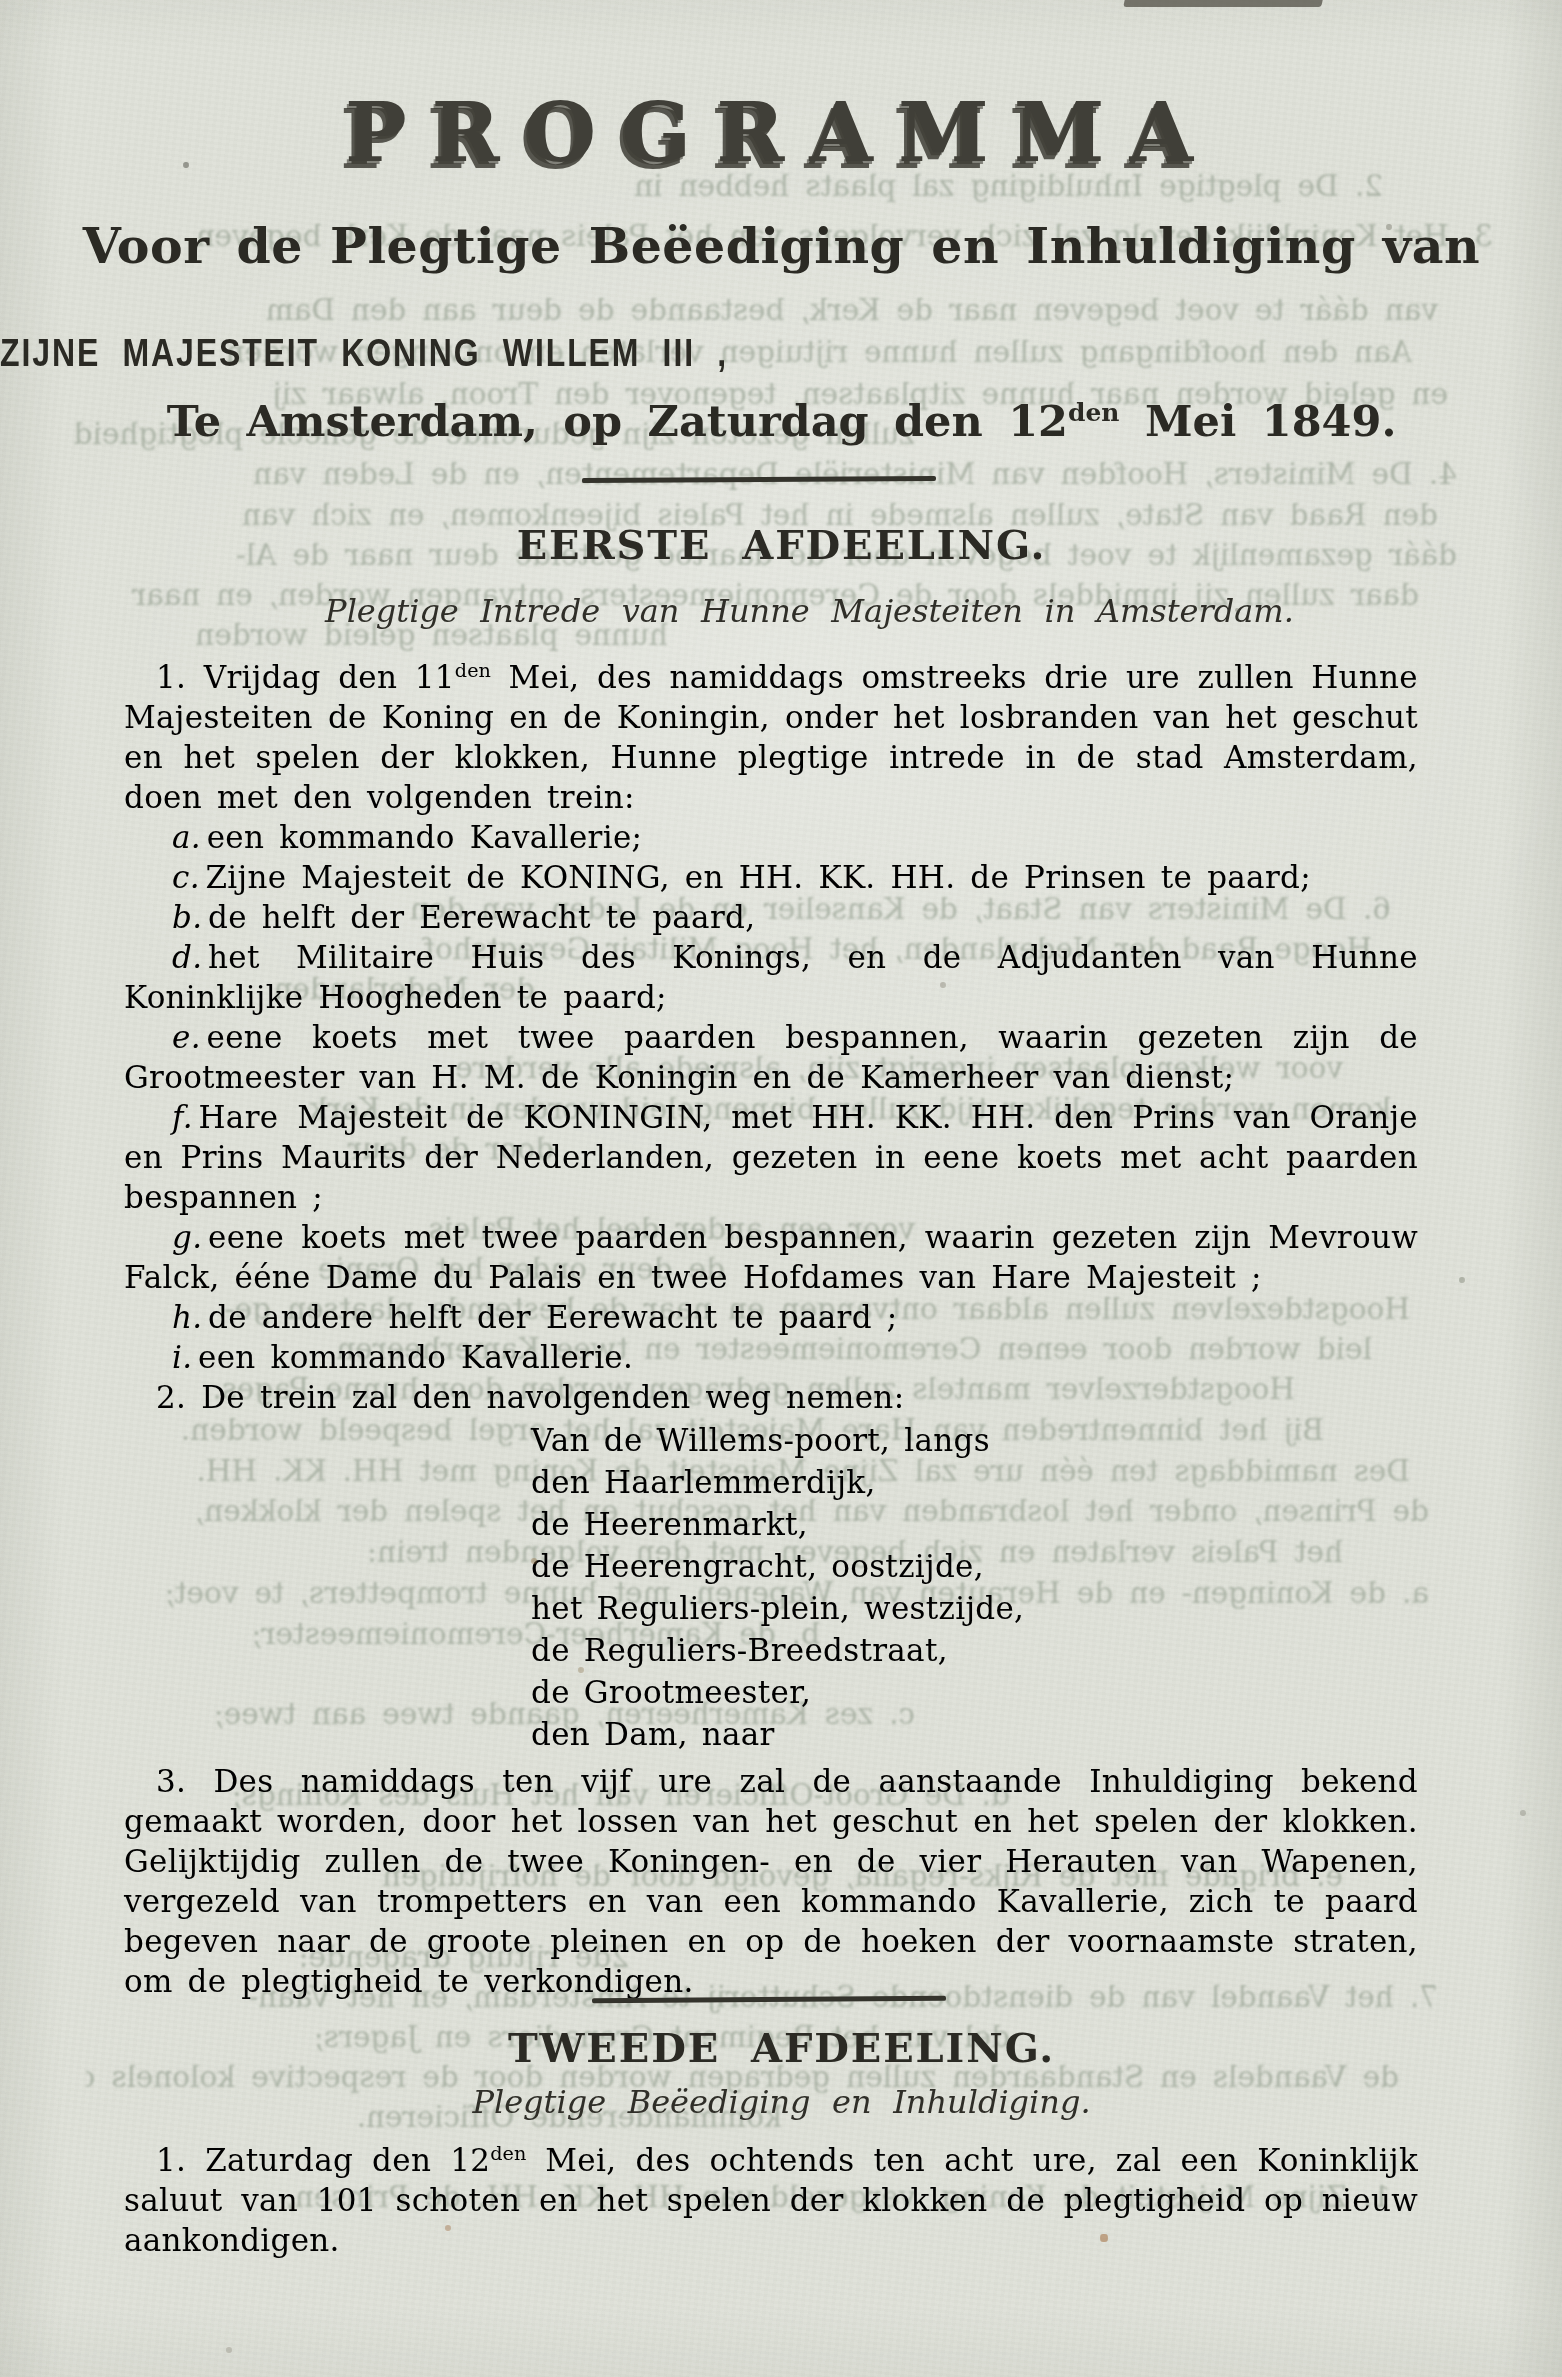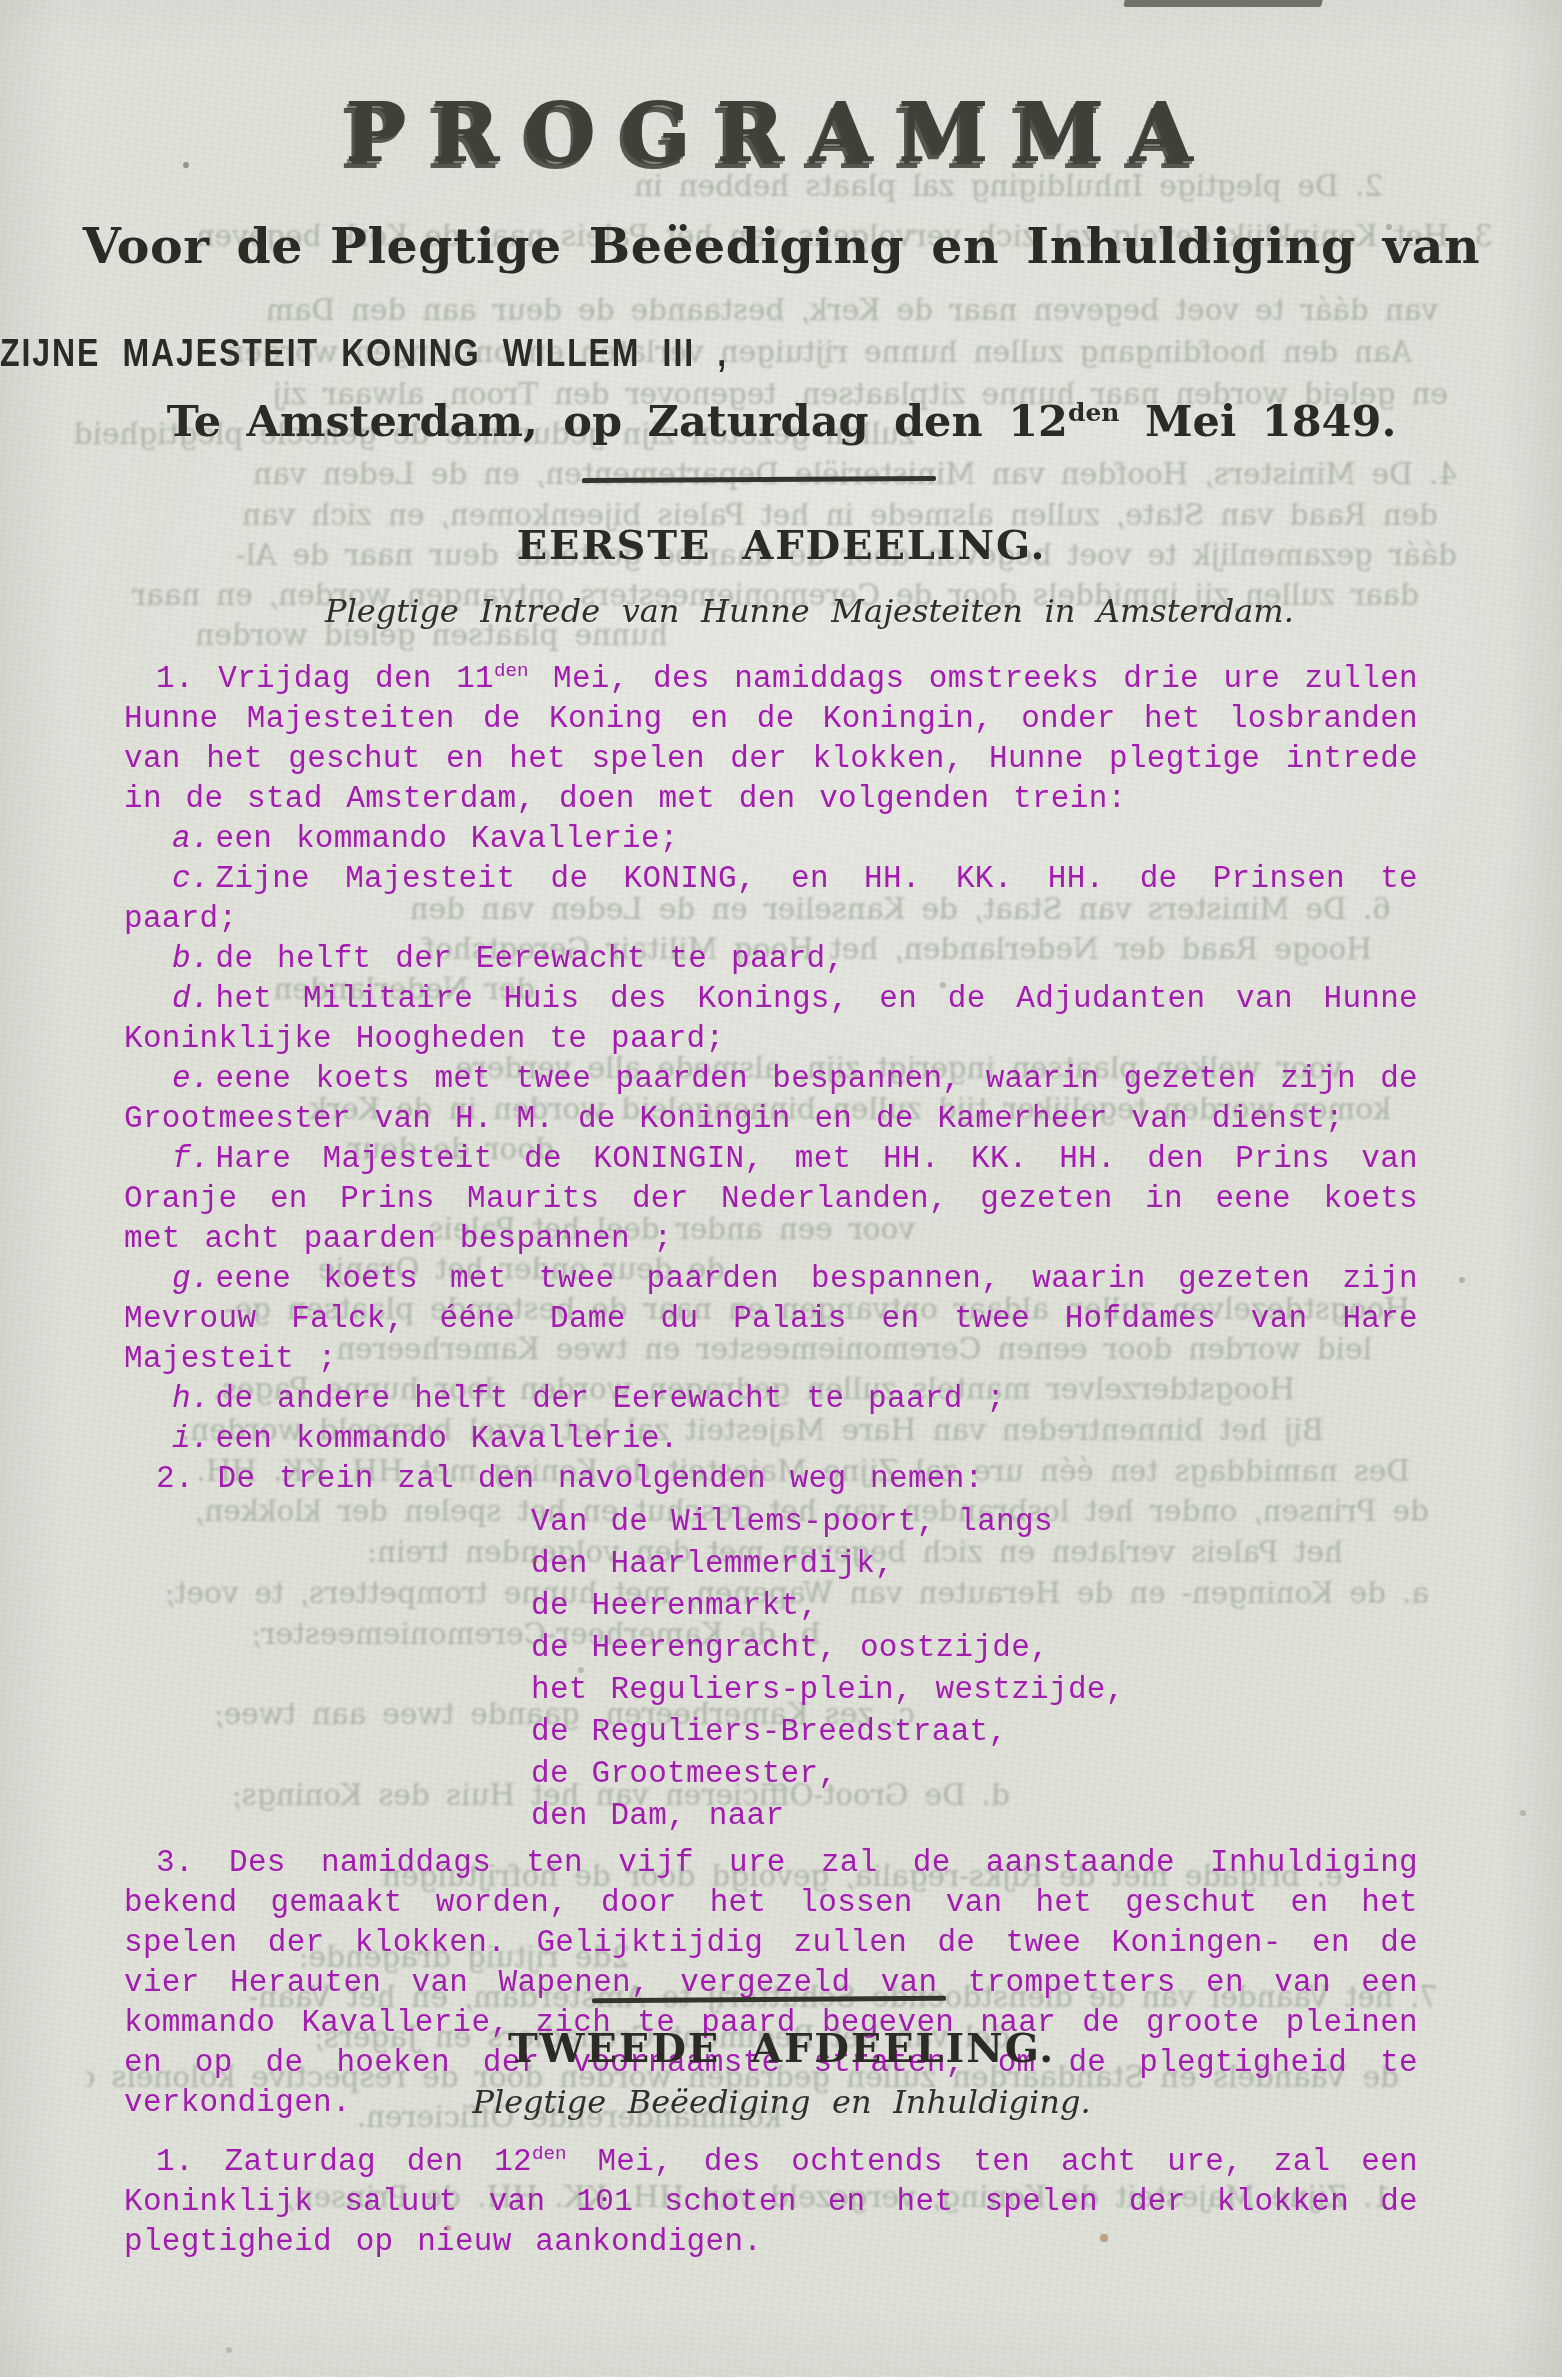--- a/index.html
+++ b/index.html
@@ -70,21 +70,21 @@
   .h-subsection{
     position:absolute;left:0;width:100%;text-align:center;
     font-size:32px;font-style:italic;word-spacing:11.4px;color:#2f2e28;white-space:nowrap;
   }
   .h-sub1{top:592px;margin-left:28px;}
   .h-sub2{top:2083px;}
 
   .body-block{
     position:absolute;left:124px;width:1294px;
     font-size:31px;line-height:40px;text-align:justify;
-    word-spacing:4.8px;letter-spacing:0.3px;color:#a21caf;font-family:Liberation Mono, monospace;
+    word-spacing:4.8px;letter-spacing:0.3px;color:#000000;
   }
   .body1{top:651px;}
   .body2{top:2134px;}
   .para{margin:0;text-indent:32px;}
   .item{margin:0;text-indent:48px;}
   .item .it{font-style:italic;margin-right:5.7px;}
   sup{font-size:.62em;vertical-align:super;letter-spacing:0;}
   .route{margin:1.9px 0 0 407px;line-height:42px;text-align:left;word-spacing:3.8px;}
   .para3{margin-top:5.7px;}
 

